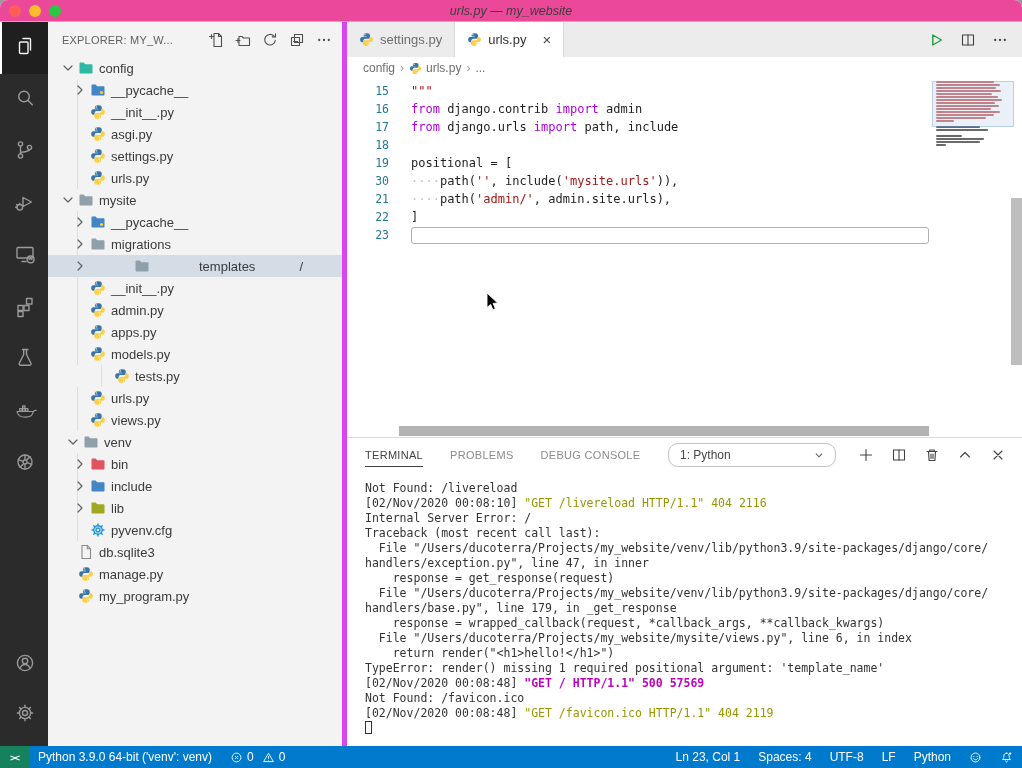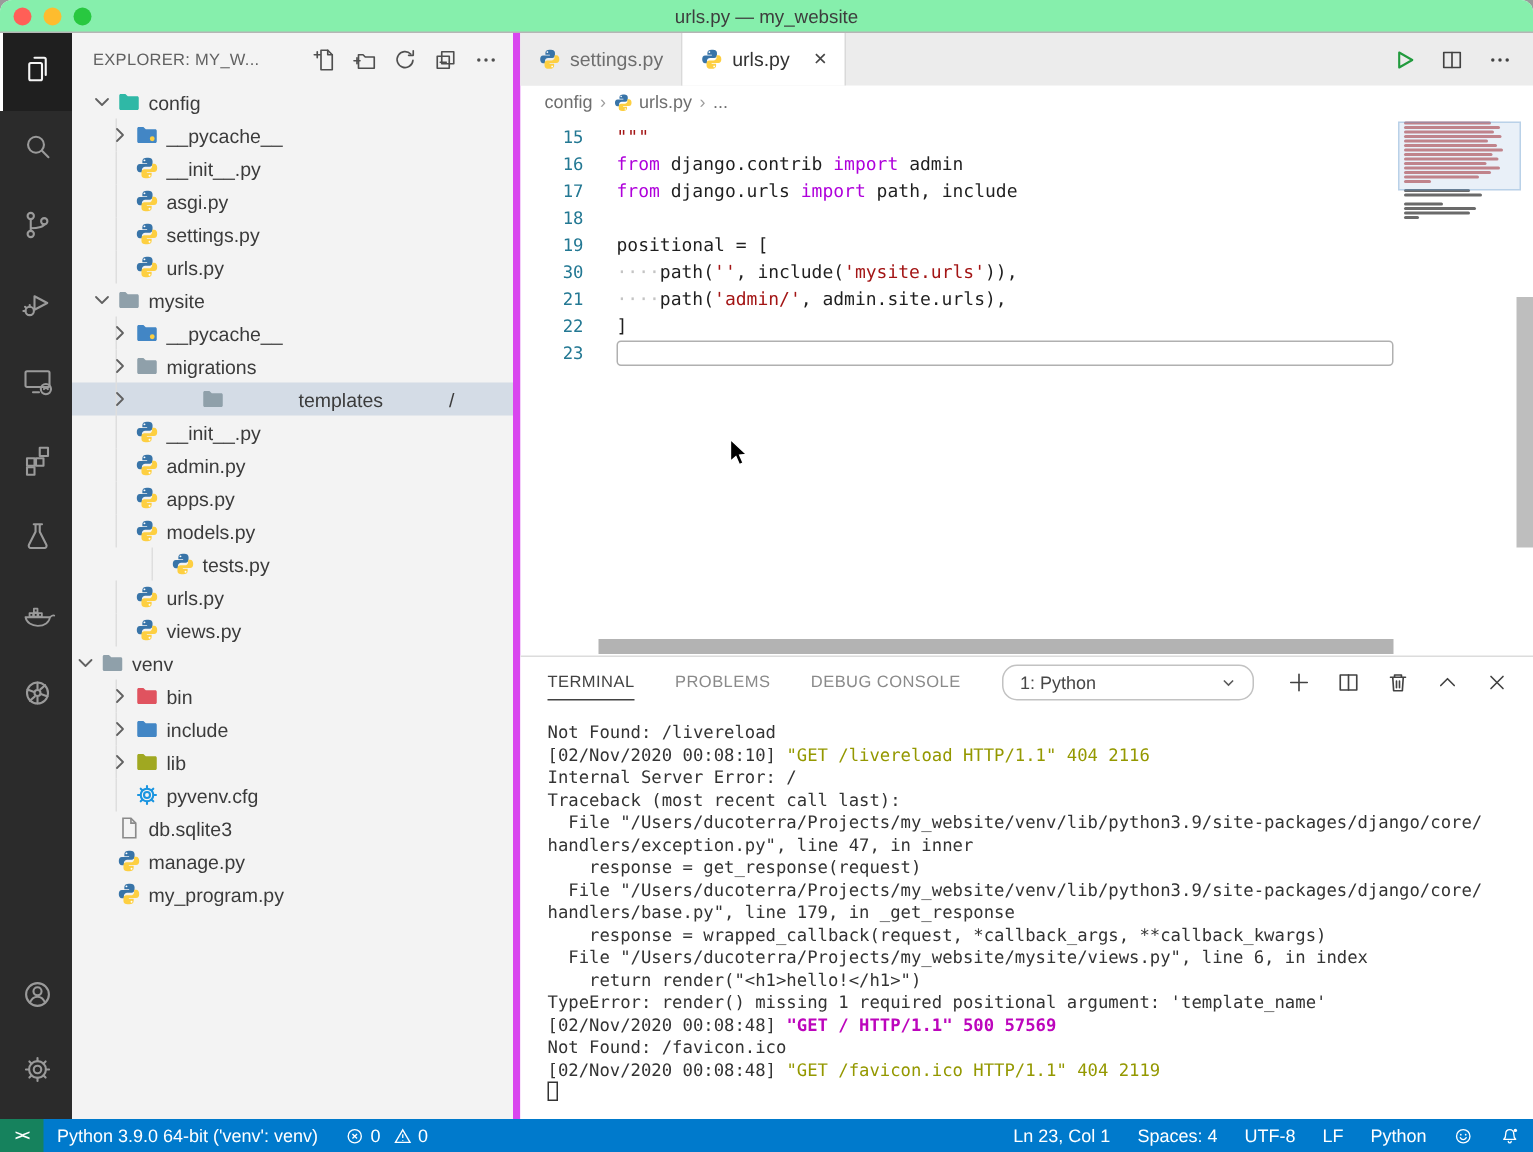--- a/index.html
+++ b/index.html
@@ -1,20 +1,20 @@
 <!DOCTYPE html>
 <html><head>
 <meta charset="utf-8">
 <style>
   * { margin:0; padding:0; box-sizing:border-box; }
   html,body { width:1022px; height:768px; background:#9a9a9a; font-family:"Liberation Sans",sans-serif; }
   .window { width:1022px; height:768px; position:relative; overflow:hidden; border-radius:8px 8px 0 0; background:#fff; }
 
   
-  .titlebar { height:22px; background:#86efac; border-bottom:1px solid #b5b5b5; display:flex; align-items:center; justify-content:center; position:relative; }
+  .titlebar { height:22px; background:#ec4899; border-bottom:1px solid #b5b5b5; display:flex; align-items:center; justify-content:center; position:relative;font-style:italic; }
   .titlebar .title { font-size:12.5px; color:#3d3d3d; }
   .traffic { position:absolute; left:9px; top:5px; display:flex; gap:8px; }
   .light { width:12px; height:12px; border-radius:50%; }
 
   
   .main { display:flex; height:724px; }
 
   
   .activitybar { width:48px; background:#2b2b2b; display:flex; flex-direction:column; flex:none; }
   .act-item { width:48px; height:52px; display:flex; align-items:center; justify-content:center; color:#9a9a9a; cursor:pointer; border-left:2px solid transparent; }
@@ -433,21 +433,21 @@
             <span class="tree-icon">
               <svg viewBox="0 0 16 16">
                 <path fill="#3874a8" d="M7.9 1.2c-1.8 0-3 .8-3 2.2v1.4h3.2v.5H3.3c-1.4 0-2.1 1.1-2.1 2.7 0 1.6.7 2.8 2.1 2.8h1.3V9.2c0-1.2 1-2.1 2.2-2.1h3c1 0 1.9-.8 1.9-1.9V3.4c0-1.4-1.2-2.2-2.8-2.2z"></path>
                 <circle fill="#fff" cx="6.3" cy="2.9" r=".65"></circle>
                 <path fill="#fdcf41" d="M8.1 14.8c1.8 0 3-.8 3-2.2v-1.4H7.9v-.5h4.8c1.4 0 2.1-1.1 2.1-2.7 0-1.6-.7-2.8-2.1-2.8h-1.3v1.6c0 1.2-1 2.1-2.2 2.1h-3c-1 0-1.9.8-1.9 1.9v1.8c0 1.4 1.2 2.2 2.8 2.2z"></path>
                 <circle fill="#fff" cx="9.7" cy="13.1" r=".65"></circle>
               </svg>
             </span>
             <span>views.py</span>
           </div>
-          <div class="tree-row d0" style="padding-left: 1px; align-items: center;">
+          <div class="tree-row d0" style="padding-left: 17px; align-items: center;">
             <span class="tw" style="color: rgb(97, 97, 97);">
               <svg viewBox="0 0 16 16" fill="none" stroke="currentColor" stroke-width="1.2" stroke-linecap="round" stroke-linejoin="round">
                 <path d="M4 6l4 4 4-4"></path>
               </svg>
             </span>
             <span class="tree-icon">
               <svg viewBox="0 0 16 16">
                 <path fill="#8fa0aa" d="M1.5 3.6c0-.55.45-1 1-1h3.1l1.6 1.6h6.3c.55 0 1 .45 1 1v7.2c0 .55-.45 1-1 1h-11c-.55 0-1-.45-1-1z"></path>
               </svg>
             </span>

